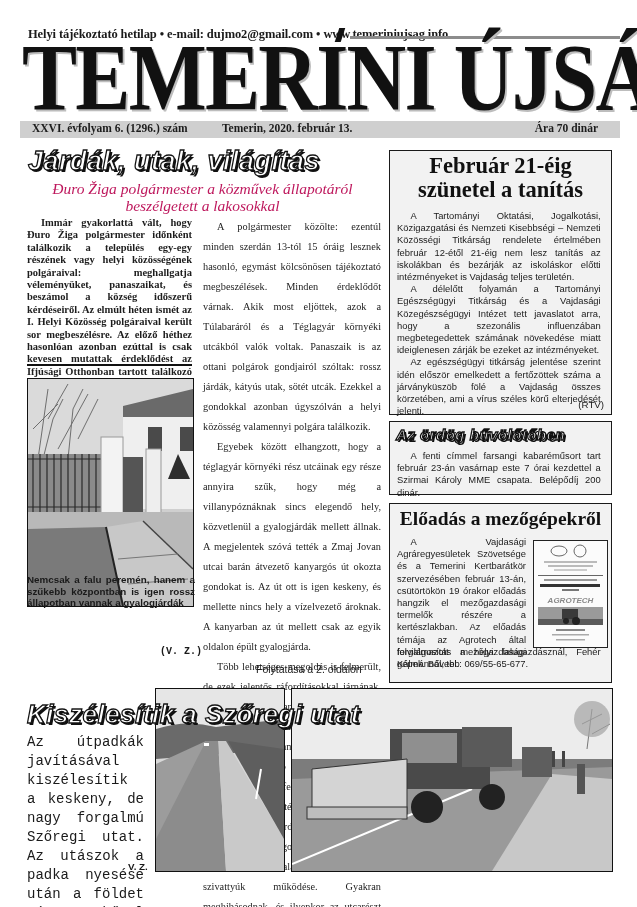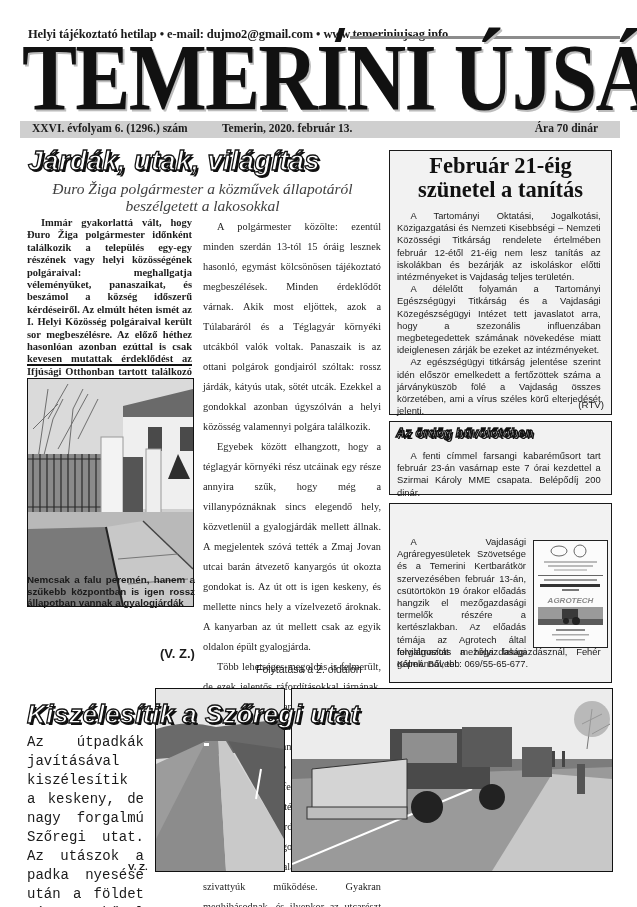--- a/index.html
+++ b/index.html
@@ -14,45 +14,45 @@
   .issue-bar { left: 20px; top: 121px; width: 600px; height: 17px; background: #cfcfcf; }
   .issue-bar span { position: absolute; top: 1px; font-size: 11.5px; font-weight: bold; color: #1c1c1c; white-space: nowrap; }
   .issue-left { left: 12px; }
   .issue-mid { left: 202px; text-align: center; }
   .issue-right { right: 22px; }
 
   
   .outline-head { font-family: "Liberation Sans", sans-serif; font-weight: bold; font-style: italic; color: #ffffff; -webkit-text-stroke: 1.3px #111; text-shadow: 2px 2px 0 #111; white-space: nowrap; letter-spacing: 0.5px; }
 
   .h1 { left: 28px; top: 146px; font-size: 27px; }
-  .deck { left: 30px; top: 180px; width: 345px; text-align: center; font-style: italic; font-size: 15.5px; line-height: 17px; color: #404040; }
+  .deck { left: 30px; top: 180px; width: 345px; text-align: center; font-style: italic; font-size: 15.5px; line-height: 17px; color: #be185d; }
 
   .col { font-size: 10.4px; line-height: 12.1px; text-align: justify; color: #1d1d1d; }
   .col p { margin: 0; text-indent: 14px; }
   .lead { left: 27px; top: 217px; width: 165px; font-weight: bold; font-size: 10.5px; line-height: 12.4px; }
   .lead-rule { left: 27px; top: 364px; width: 165px; height: 2px; background: #111; }
   .right-col-text { left: 203px; top: 217px; width: 178px; font-size: 10.3px; line-height: 20px; }
   .continued { left: 256px; top: 663px; font-family: "Liberation Sans", sans-serif; font-weight: normal; font-size: 10.5px; color: #1a1a1a; white-space: nowrap; }
 
   
   .photo1 { left: 27px; top: 378px; width: 165px; height: 227px; border: 1px solid #111; overflow: hidden; background: #b8b8b8; }
   .caption1 { left: 27px; top: 574px; width: 168px; font-family: "Liberation Sans", sans-serif; font-weight: bold; font-size: 9.8px; line-height: 11.6px; text-align: justify; color: #1a1a1a; }
-  .caption1-credit { left: 160px; top: 646px; font-family: Liberation Sans, sans-serif; font-weight: bold; font-size: 13px; color: #1a1a1a; }
+  .caption1-credit { left: 160px; top: 646px; font-family: Liberation Mono, monospace; font-weight: bold; font-size: 10px; color: #1a1a1a; }
 
   
   .box { border: 1.5px solid #1a1a1a; background: #f2f2f2; box-sizing: border-box; }
   .box1 { left: 389px; top: 150px; width: 223px; height: 265px; }
   .box1-title { left: 0; top: 3px; width: 100%; text-align: center; font-family: "Liberation Serif", serif; font-weight: bold; font-size: 22.5px; line-height: 24px; color: #111; }
   .sans-body { font-family: "Liberation Sans", sans-serif; font-size: 9.7px; line-height: 12.2px; text-align: justify; color: #1a1a1a; transform: scaleX(0.97); transform-origin: left top; }
   .sans-body p { margin: 0; text-indent: 14px; }
   .box1-text { left: 7px; top: 59px; width: 210px; }
   .box1-credit { right: 7px; top: 248px; font-family: "Liberation Sans", sans-serif; font-size: 9.7px; color: #1a1a1a; }
 
   .box2 { left: 389px; top: 421px; width: 223px; height: 74px; }
-  .box2-title { left: 6px; top: 4px; font-size: 12px; }
+  .box2-title { left: 6px; top: 4px; font-size: 15px; }
   .box2-text { left: 7px; top: 28px; width: 210px; }
 
   .box3 { left: 389px; top: 503px; width: 223px; height: 180px; }
   .box3-title { left: 0; top: 4px; width: 100%; text-align: center; font-family: "Liberation Serif", serif; font-weight: bold; font-size: 19.5px; color: #111; }
   .box3-text { left: 7px; top: 32px; width: 133px; font-size: 9.7px; line-height: 12.2px; }
   .box3-text-tail { left: 7px; top: 142px; width: 210px; }
   .poster { left: 143px; top: 36px; width: 73px; height: 106px; border: 1px solid #222; background: #84cc16; overflow: hidden; }
 
   
   .h3 { left: 27px; top: 699px; font-size: 26px; z-index: 5; }
@@ -132,20 +132,21 @@
 </div>
 
 <div class="abs box box2">
   <div class="abs outline-head box2-title">Az ördög bűvölőtőben</div>
   <div class="abs sans-body box2-text">
     <p>A fenti címmel farsangi kabaréműsort tart február 23-án vasárnap este 7 órai kezdettel a Szirmai Károly MME csapata. Belépődíj 200 dinár.</p>
   </div>
 </div>
 
 <div class="abs box box3">
+  <div class="abs box3-title">Előadás a mezőgépekről</div>
   <div class="abs sans-body box3-text">
     <p>A Vajdasági Agráregyesületek Szövetsége és a Temerini Kertbarátkör szervezésében február 13-án, csütörtökön 19 órakor előadás hangzik el mezőgazdasági termelők részére a kertészlakban. Az előadás témája az Agrotech által forgalmazott mezőgazdasági gépek. Bővebb</p>
   </div>
   <div class="abs sans-body box3-text-tail">felvilágosítás a helyi falugazdásznál, Fehér Kálmánnál, tel.: 069/55-65-677.</div>
   <div class="abs poster">
     <svg width="73" height="106" viewBox="0 0 73 106">
       <rect width="73" height="106" fill="#fbfbfb"></rect>
       <ellipse cx="25" cy="10" rx="8" ry="5" fill="none" stroke="#666"></ellipse>
       <circle cx="46" cy="10" r="6" fill="none" stroke="#666"></circle>
       <rect x="10" y="20" width="53" height="2" fill="#bbb"></rect>

